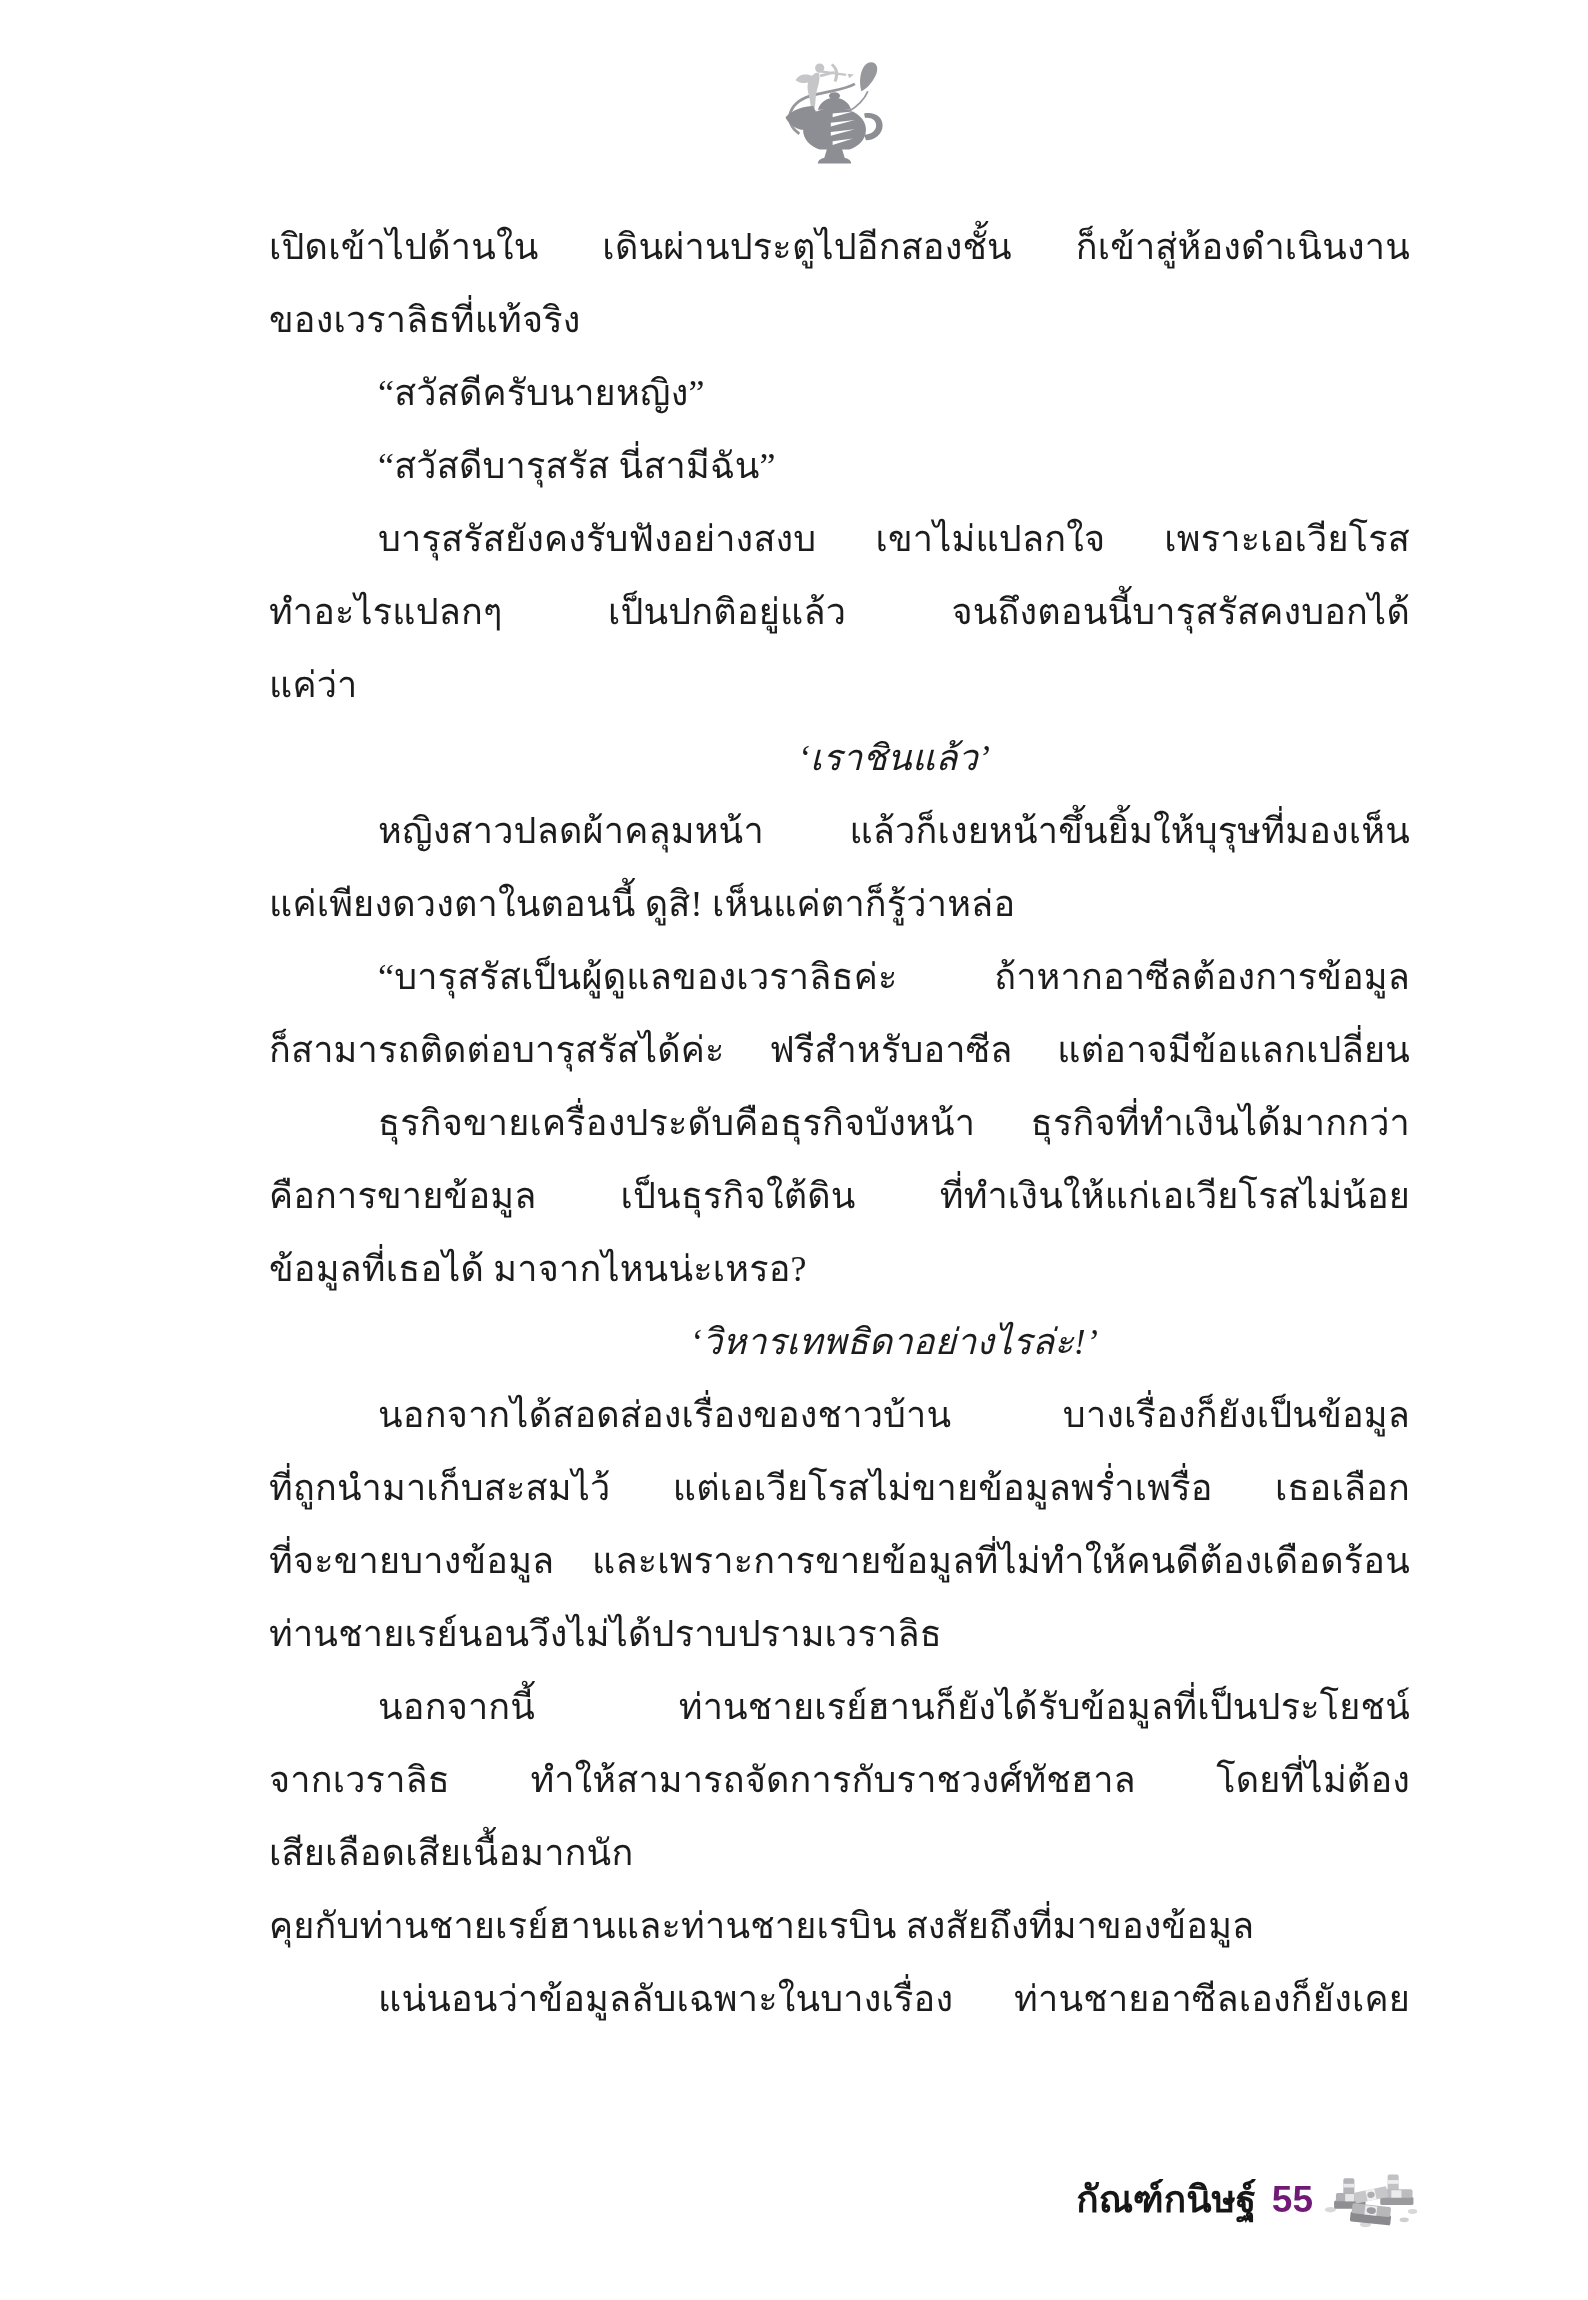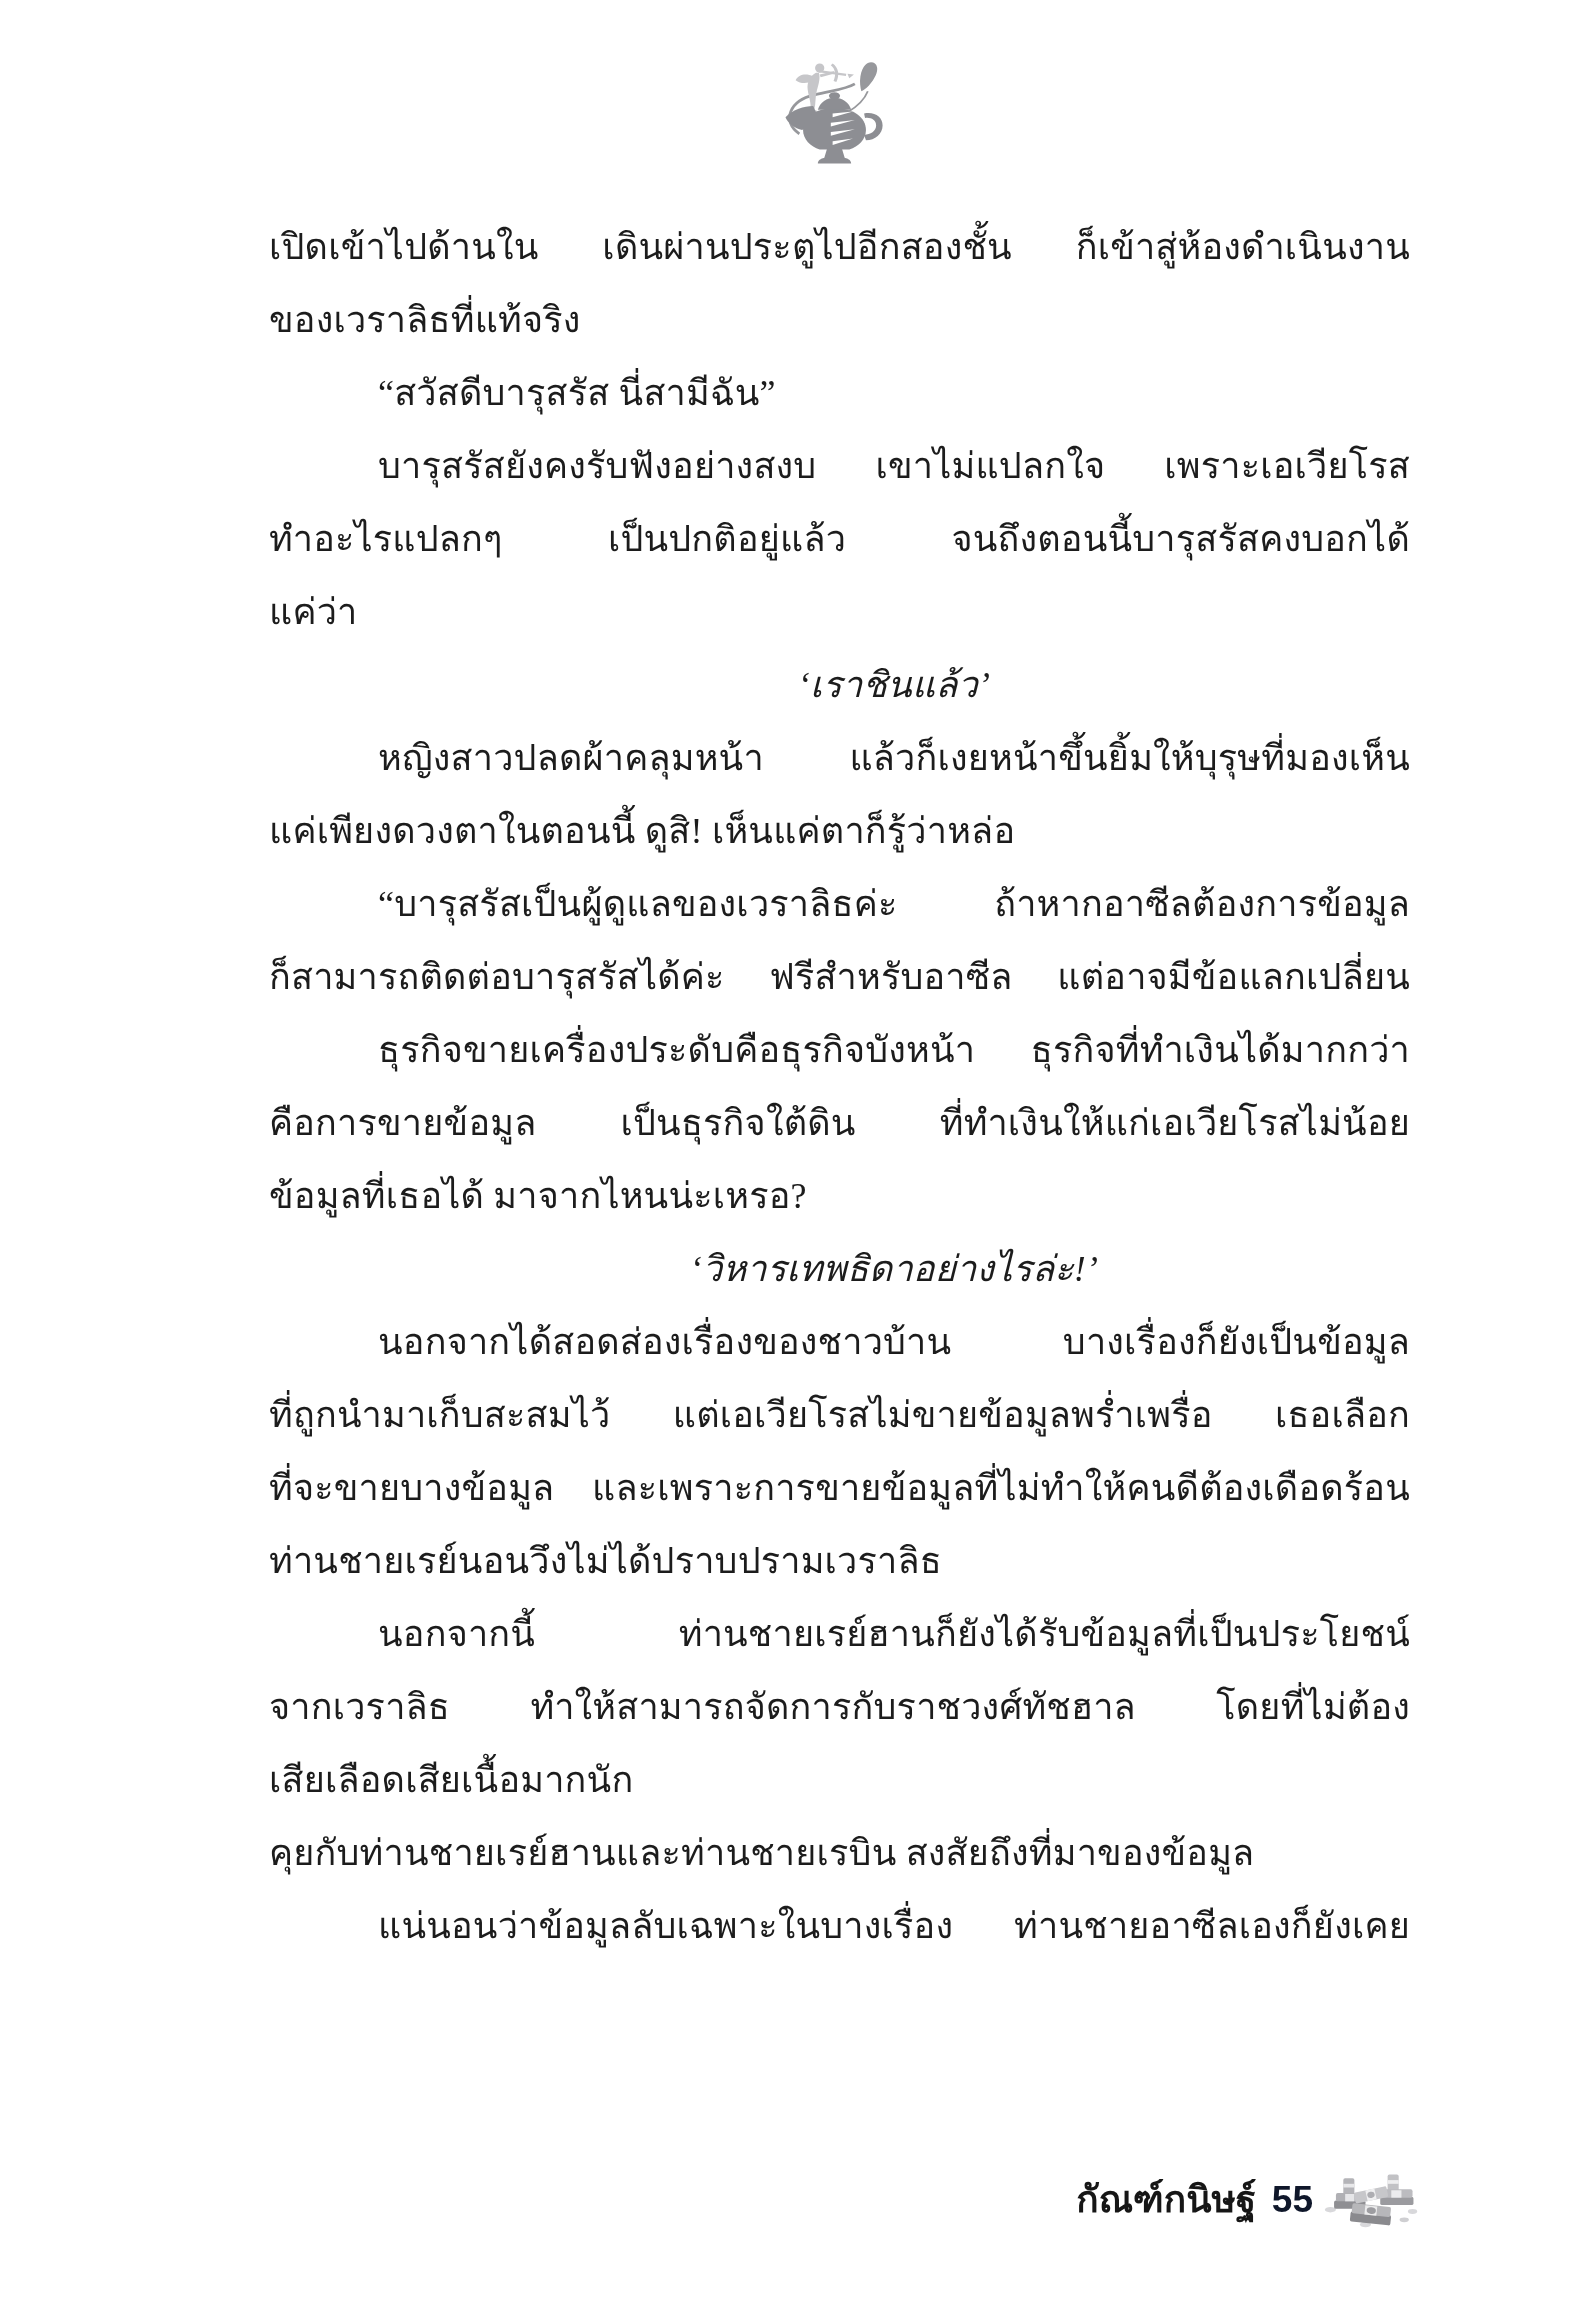--- a/index.html
+++ b/index.html
@@ -54,21 +54,21 @@
   }
   .footer .author{
     font-size:37px;
     font-weight:bold;
     line-height:59px;
     color:#161616;
   }
   .footer .pagenum{
     font-size:37px;
     font-weight:600;
-    color:#0f172a;
+    color:#701a75;
     margin-left:5.6px;
   }
   .footer .money{
     width:96px; height:65px;
     flex:0 0 auto;
   }
 </style>
 </head>
 <body>
 
@@ -112,20 +112,21 @@
         <path d="M56 76 l26 -3 l-26 7 z"></path>
         <path d="M56 86 l26 -3 l-26 7 z"></path>
         <path d="M58 96 l22 -3 l-22 7 z"></path>
       </g>
     </svg>
   </div>
 
   <div class="text-block">
     <div class="line just">เปิดเข้าไปด้านใน เดินผ่านประตูไปอีกสองชั้น ก็เข้าสู่ห้องดำเนินงาน</div>
     <div class="line">ของเวราลิธที่แท้จริง</div>
+    <div class="line indent">“สวัสดีครับนายหญิง”</div>
     <div class="line indent">“สวัสดีบารุสรัส นี่สามีฉัน”</div>
     <div class="line indent just">บารุสรัสยังคงรับฟังอย่างสงบ เขาไม่แปลกใจ เพราะเอเวียโรส</div>
     <div class="line just">ทำอะไรแปลกๆ เป็นปกติอยู่แล้ว จนถึงตอนนี้บารุสรัสคงบอกได้</div>
     <div class="line">แค่ว่า</div>
     <div class="line indent italic">‘เราชินแล้ว’</div>
     <div class="line indent just">หญิงสาวปลดผ้าคลุมหน้า แล้วก็เงยหน้าขึ้นยิ้มให้บุรุษที่มองเห็น</div>
     <div class="line">แค่เพียงดวงตาในตอนนี้ ดูสิ! เห็นแค่ตาก็รู้ว่าหล่อ</div>
     <div class="line indent just">“บารุสรัสเป็นผู้ดูแลของเวราลิธค่ะ ถ้าหากอาซีลต้องการข้อมูล</div>
     <div class="line just">ก็สามารถติดต่อบารุสรัสได้ค่ะ ฟรีสำหรับอาซีล แต่อาจมีข้อแลกเปลี่ยน</div>
     <div class="line indent just">ธุรกิจขายเครื่องประดับคือธุรกิจบังหน้า ธุรกิจที่ทำเงินได้มากกว่า</div>

